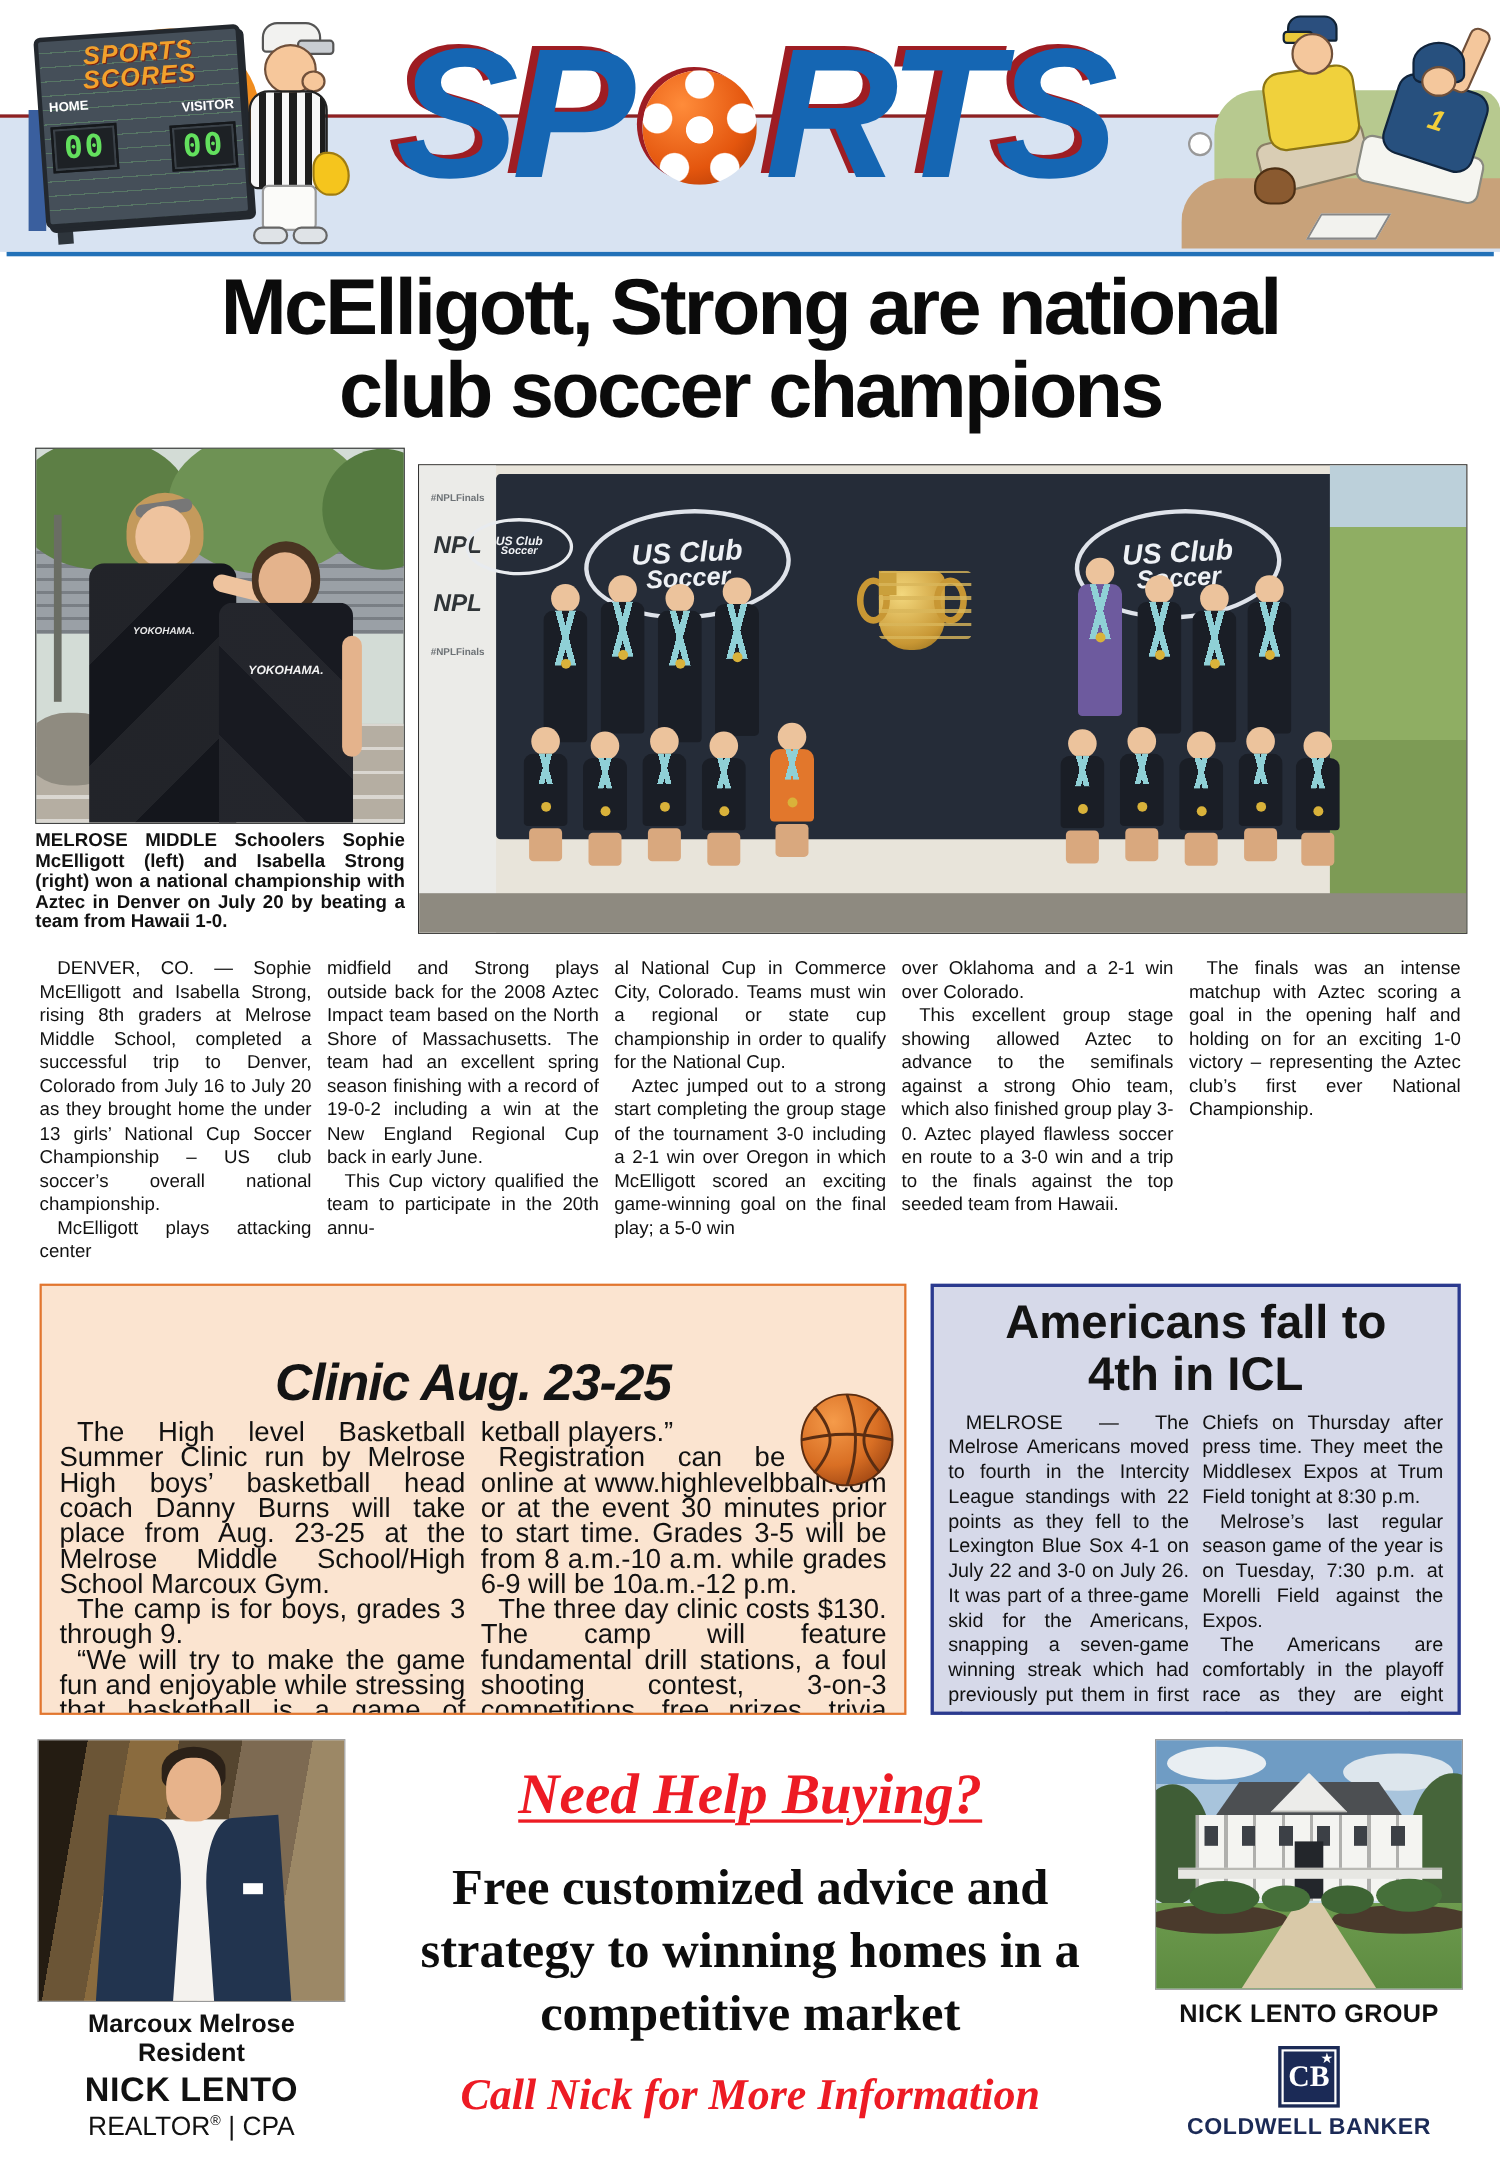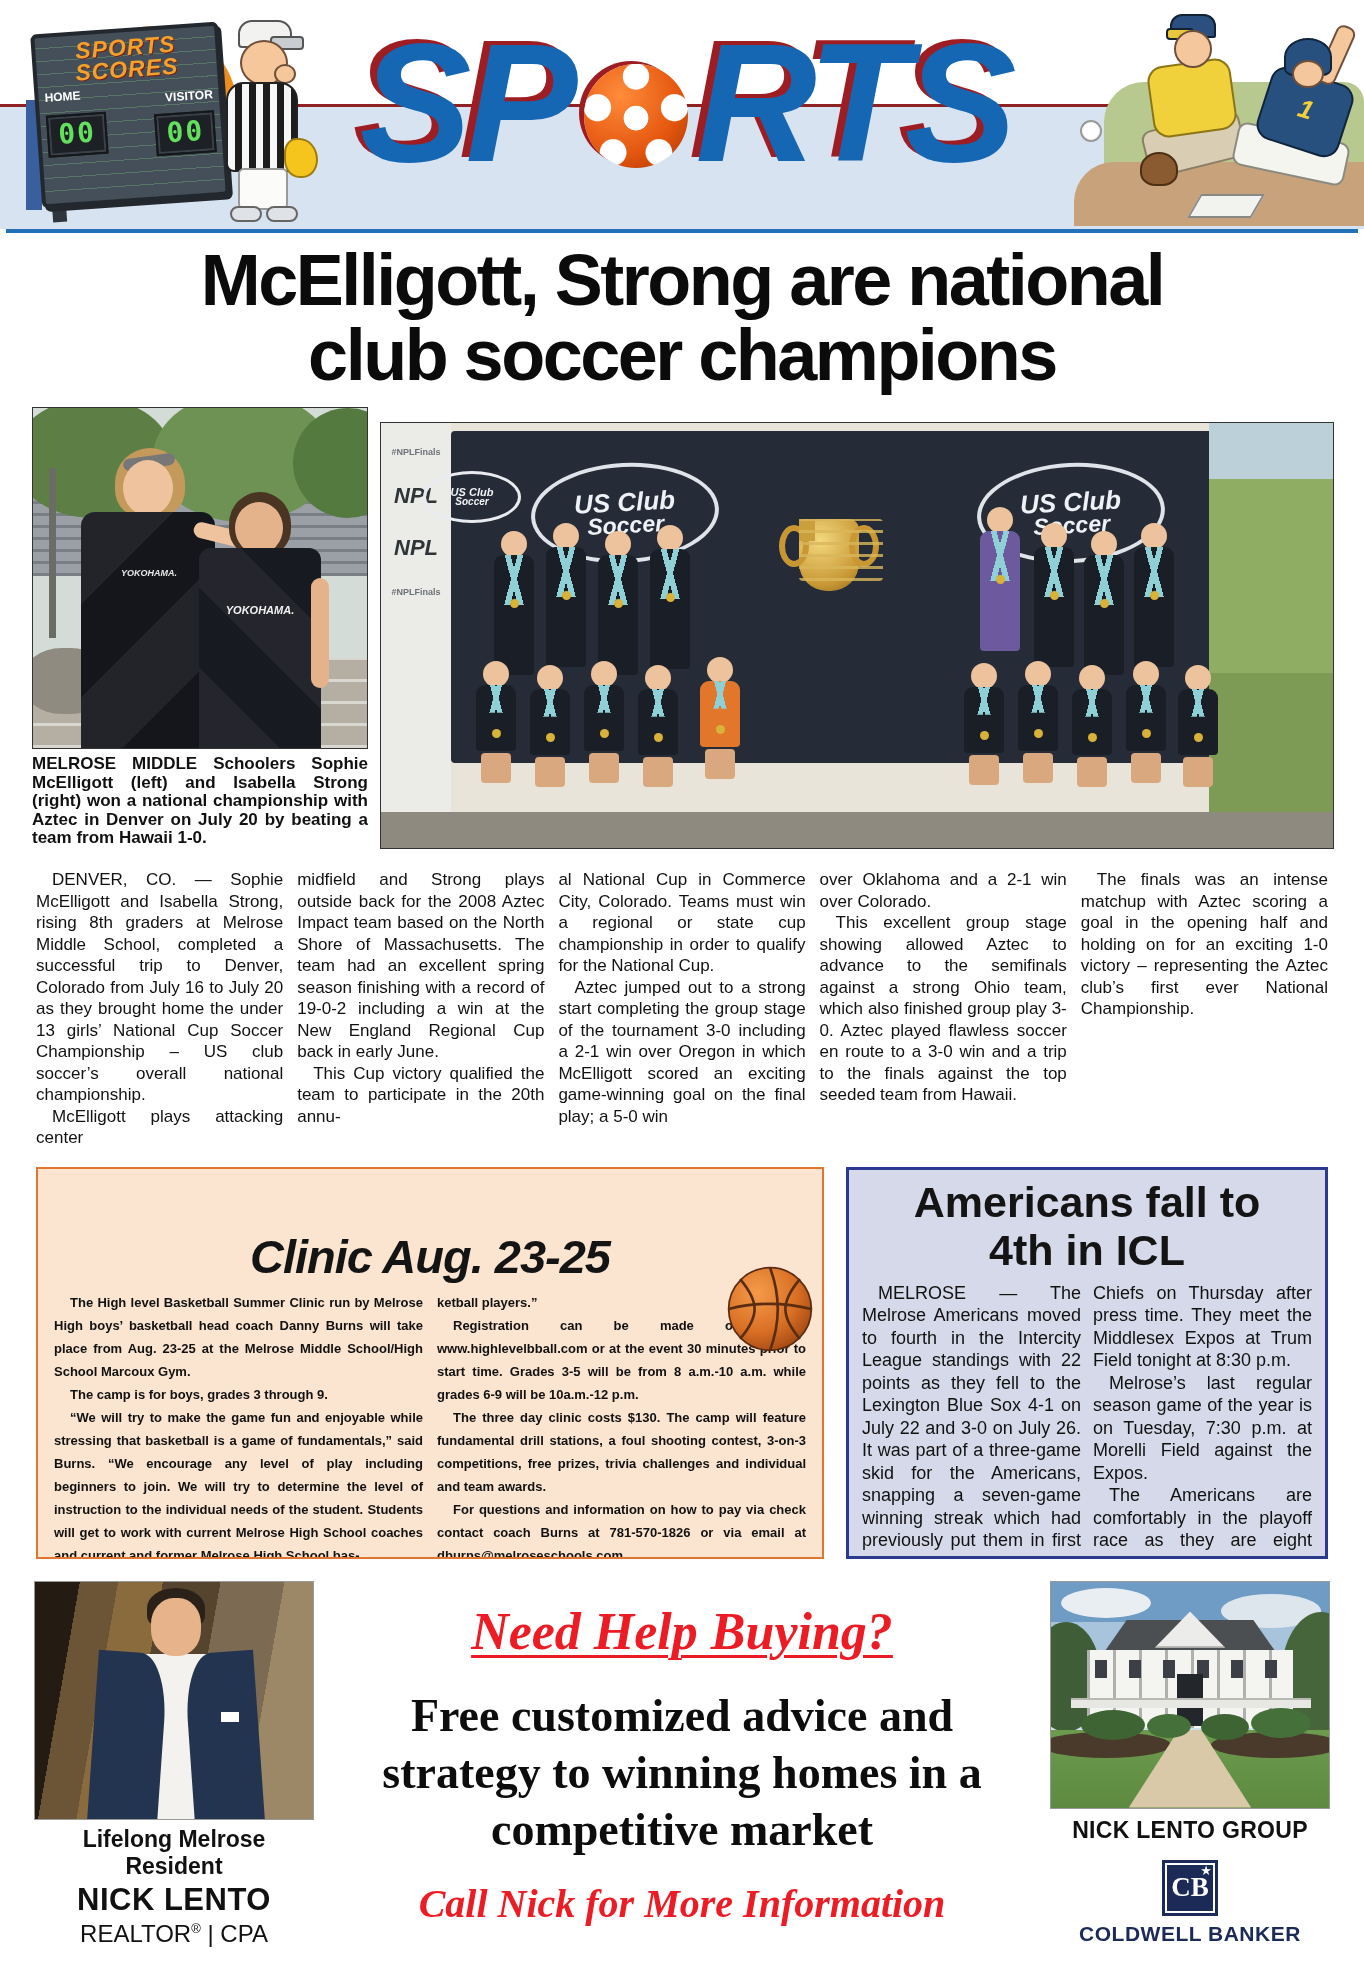--- a/index.html
+++ b/index.html
@@ -163,21 +163,21 @@
   
   .boxes{display:grid;grid-template-columns:788px 1fr;gap:22px;margin:18px 36px 0;}
   .bb-box{position:relative;box-sizing:border-box;height:392px;background:#fbe4d0;border:2px solid #e2762f;
     padding:8px 16px 0;overflow:hidden;}
   .bb-box h2{margin:2px 0 8px;text-align:center;font-size:47px;line-height:52px;font-style:italic;
     letter-spacing:-1px;color:#141414;}
   .bb-ballicon{position:absolute;right:8px;top:96px;width:88px;height:88px;}
   .am-box{box-sizing:border-box;height:392px;background:#d6d9e9;border:3px solid #2b3a8f;padding:6px 13px 0;overflow:hidden;}
   .am-box h2{margin:2px 0 8px;text-align:center;font-size:43px;line-height:48px;color:#141414;}
   .twocol{display:grid;grid-template-columns:1fr 1fr;gap:14px;}
-  .bb-box .cols{font-size:13px;line-height:23px;font-weight:bold;}
+  .bb-box .cols{font-size:25px;line-height:23px;}
   .am-box .cols{font-size:18px;line-height:22.5px;}
   .am-box .twocol{gap:12px;}
 
   
   .ad{display:grid;grid-template-columns:280px 1fr 280px;gap:24px;margin:22px 34px 0;}
   .nick-photo{position:relative;width:278px;height:237px;overflow:hidden;border:1px solid #999;
     background:linear-gradient(100deg,#241c12 0 14%,#6b5536 14% 26%,#8a6b3e 26% 40%,#55452f 40% 58%,#7d6a52 58% 78%,#9c8866 78%);}
   .nick-photo i{position:absolute;display:block;}
   .np-hair{left:112px;top:6px;width:58px;height:40px;background:#2b2118;border-radius:50% 50% 30% 30%;}
   .np-head{left:116px;top:16px;width:50px;height:58px;background:#e7b38b;border-radius:45%;}
@@ -503,21 +503,21 @@
   <section class="ad">
     <div class="ad-left">
       <div class="nick-photo">
         <i class="np-shirt"></i>
           <i class="np-lapel-l"></i>
           <i class="np-lapel-r"></i>
         <i class="np-pocket"></i>
           <i class="np-hair"></i>
           <i class="np-head"></i>
       </div>
-      <p class="ad-resident">Lifelong Melrose Resident</p>
+      <p class="ad-resident">Marcoux Melrose Resident</p>
       <p class="ad-name">NICK LENTO</p>
       <p class="ad-line"><span>REALTOR</span><sup>®</sup><span> | CPA</span></p>
 
     </div>
 
     <div class="ad-center">
       <p class="ad-need">Need Help Buying?</p>
       <p class="ad-free">Free customized advice and strategy to winning homes in a competitive market</p>
       <p class="ad-call">Call Nick for More Information</p>
     </div>

